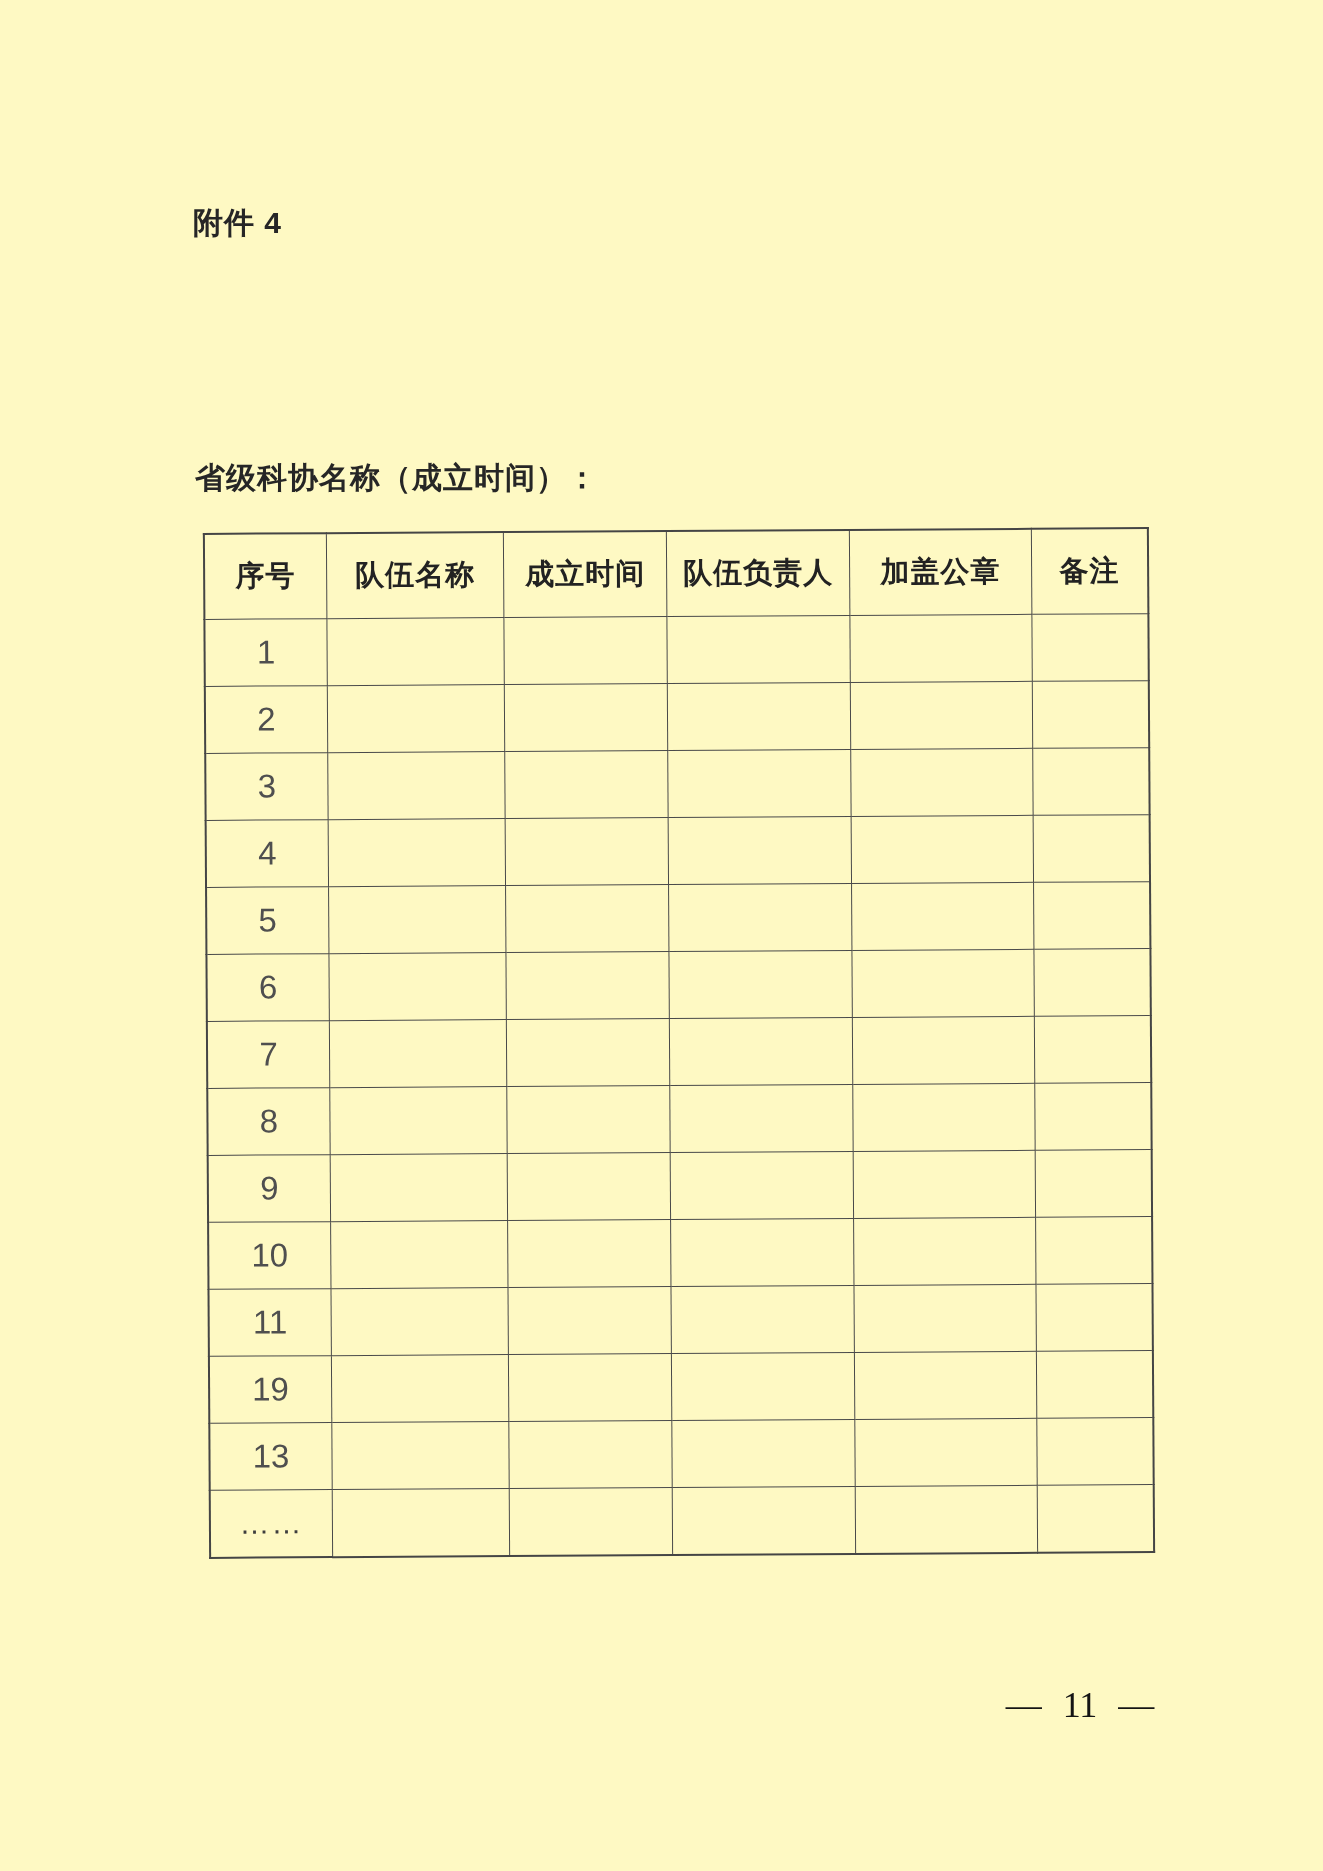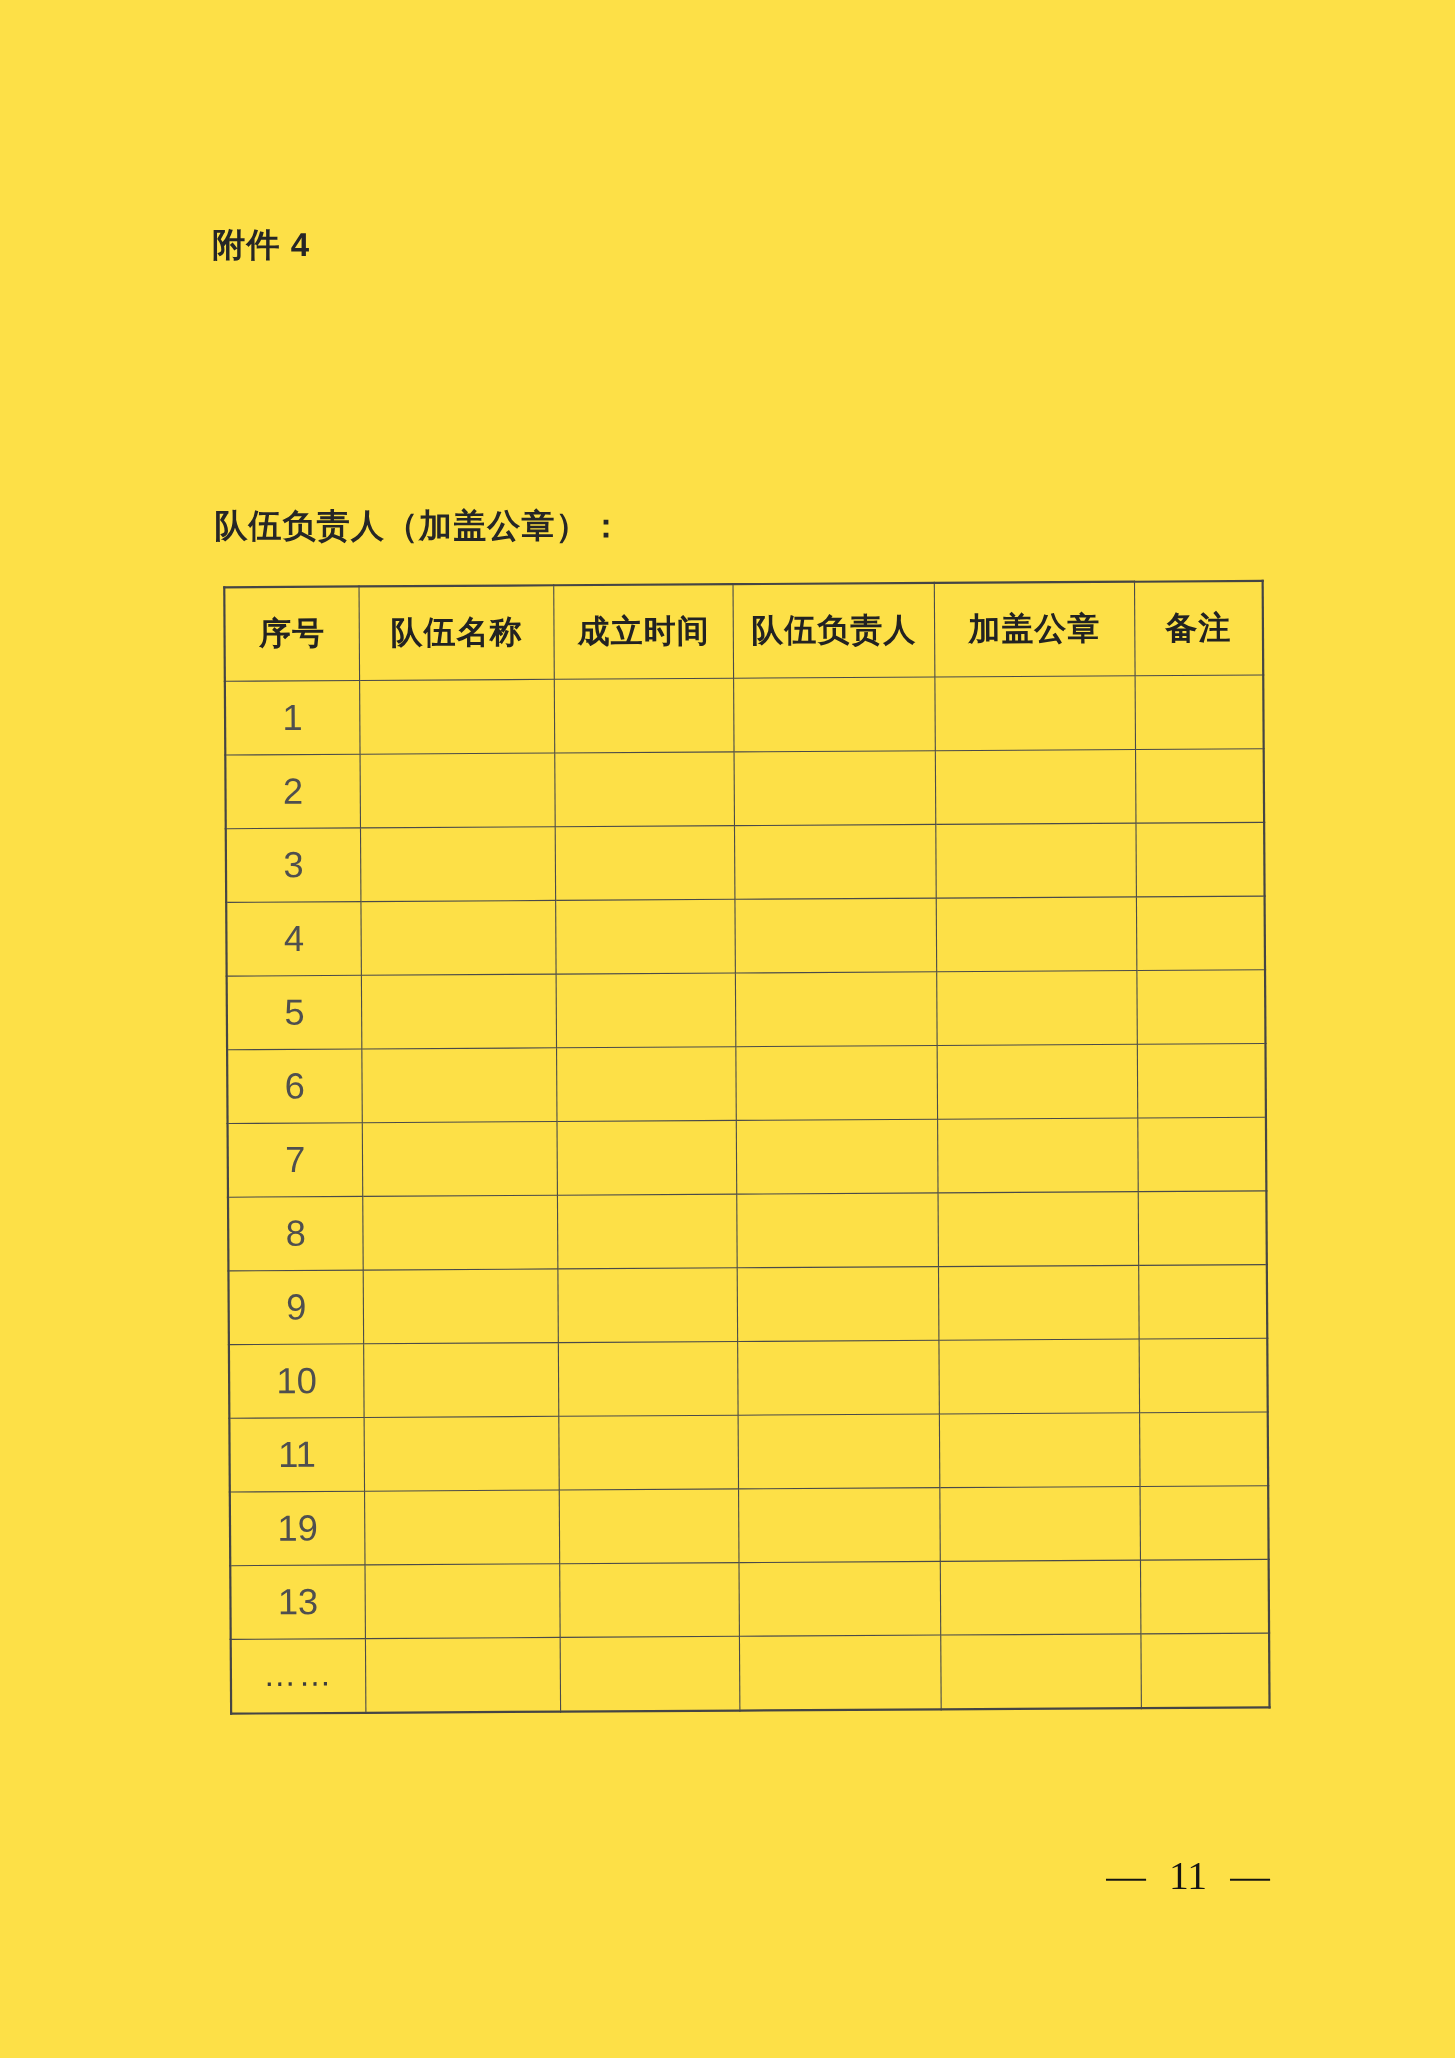--- a/index.html
+++ b/index.html
@@ -4,21 +4,21 @@
 <style>
   html, body {
     margin: 0;
     padding: 0;
     background: #ffffff;
   }
   .page {
     position: relative;
     width: 1323px;
     height: 1871px;
-    background: #fde047;
+    background: #fef9c3;
     overflow: hidden;
     font-family: "Liberation Sans", "DejaVu Sans", sans-serif;
   }
   .attachment-label {
     position: absolute;
     left: 193px;
     top: 203px;
     font-size: 30px;
     font-weight: 700;
     color: #262626;
@@ -101,21 +101,21 @@
   }
 </style>
 </head>
 <body>
 
 <div class="page">
 
   <div class="attachment-label">附件 4</div>
 
 
-  <div class="seal-line">队伍负责人（加盖公章）：</div>
+  <div class="seal-line">省级科协名称（成立时间）：</div>
 
   <div class="table-wrap">
     <table class="summary">
       <thead>
         <tr>
             <th style="width: 12.9%; margin-left: 34px;">序号</th>
             <th style="width: 18.8%; border-radius: 29px;">队伍名称</th>
             <th style="width: 17.3%; margin-top: 10px;">成立时间</th>
             <th style="width: 19.4%;">队伍负责人</th>
             <th style="width: 19.3%;">加盖公章</th>

